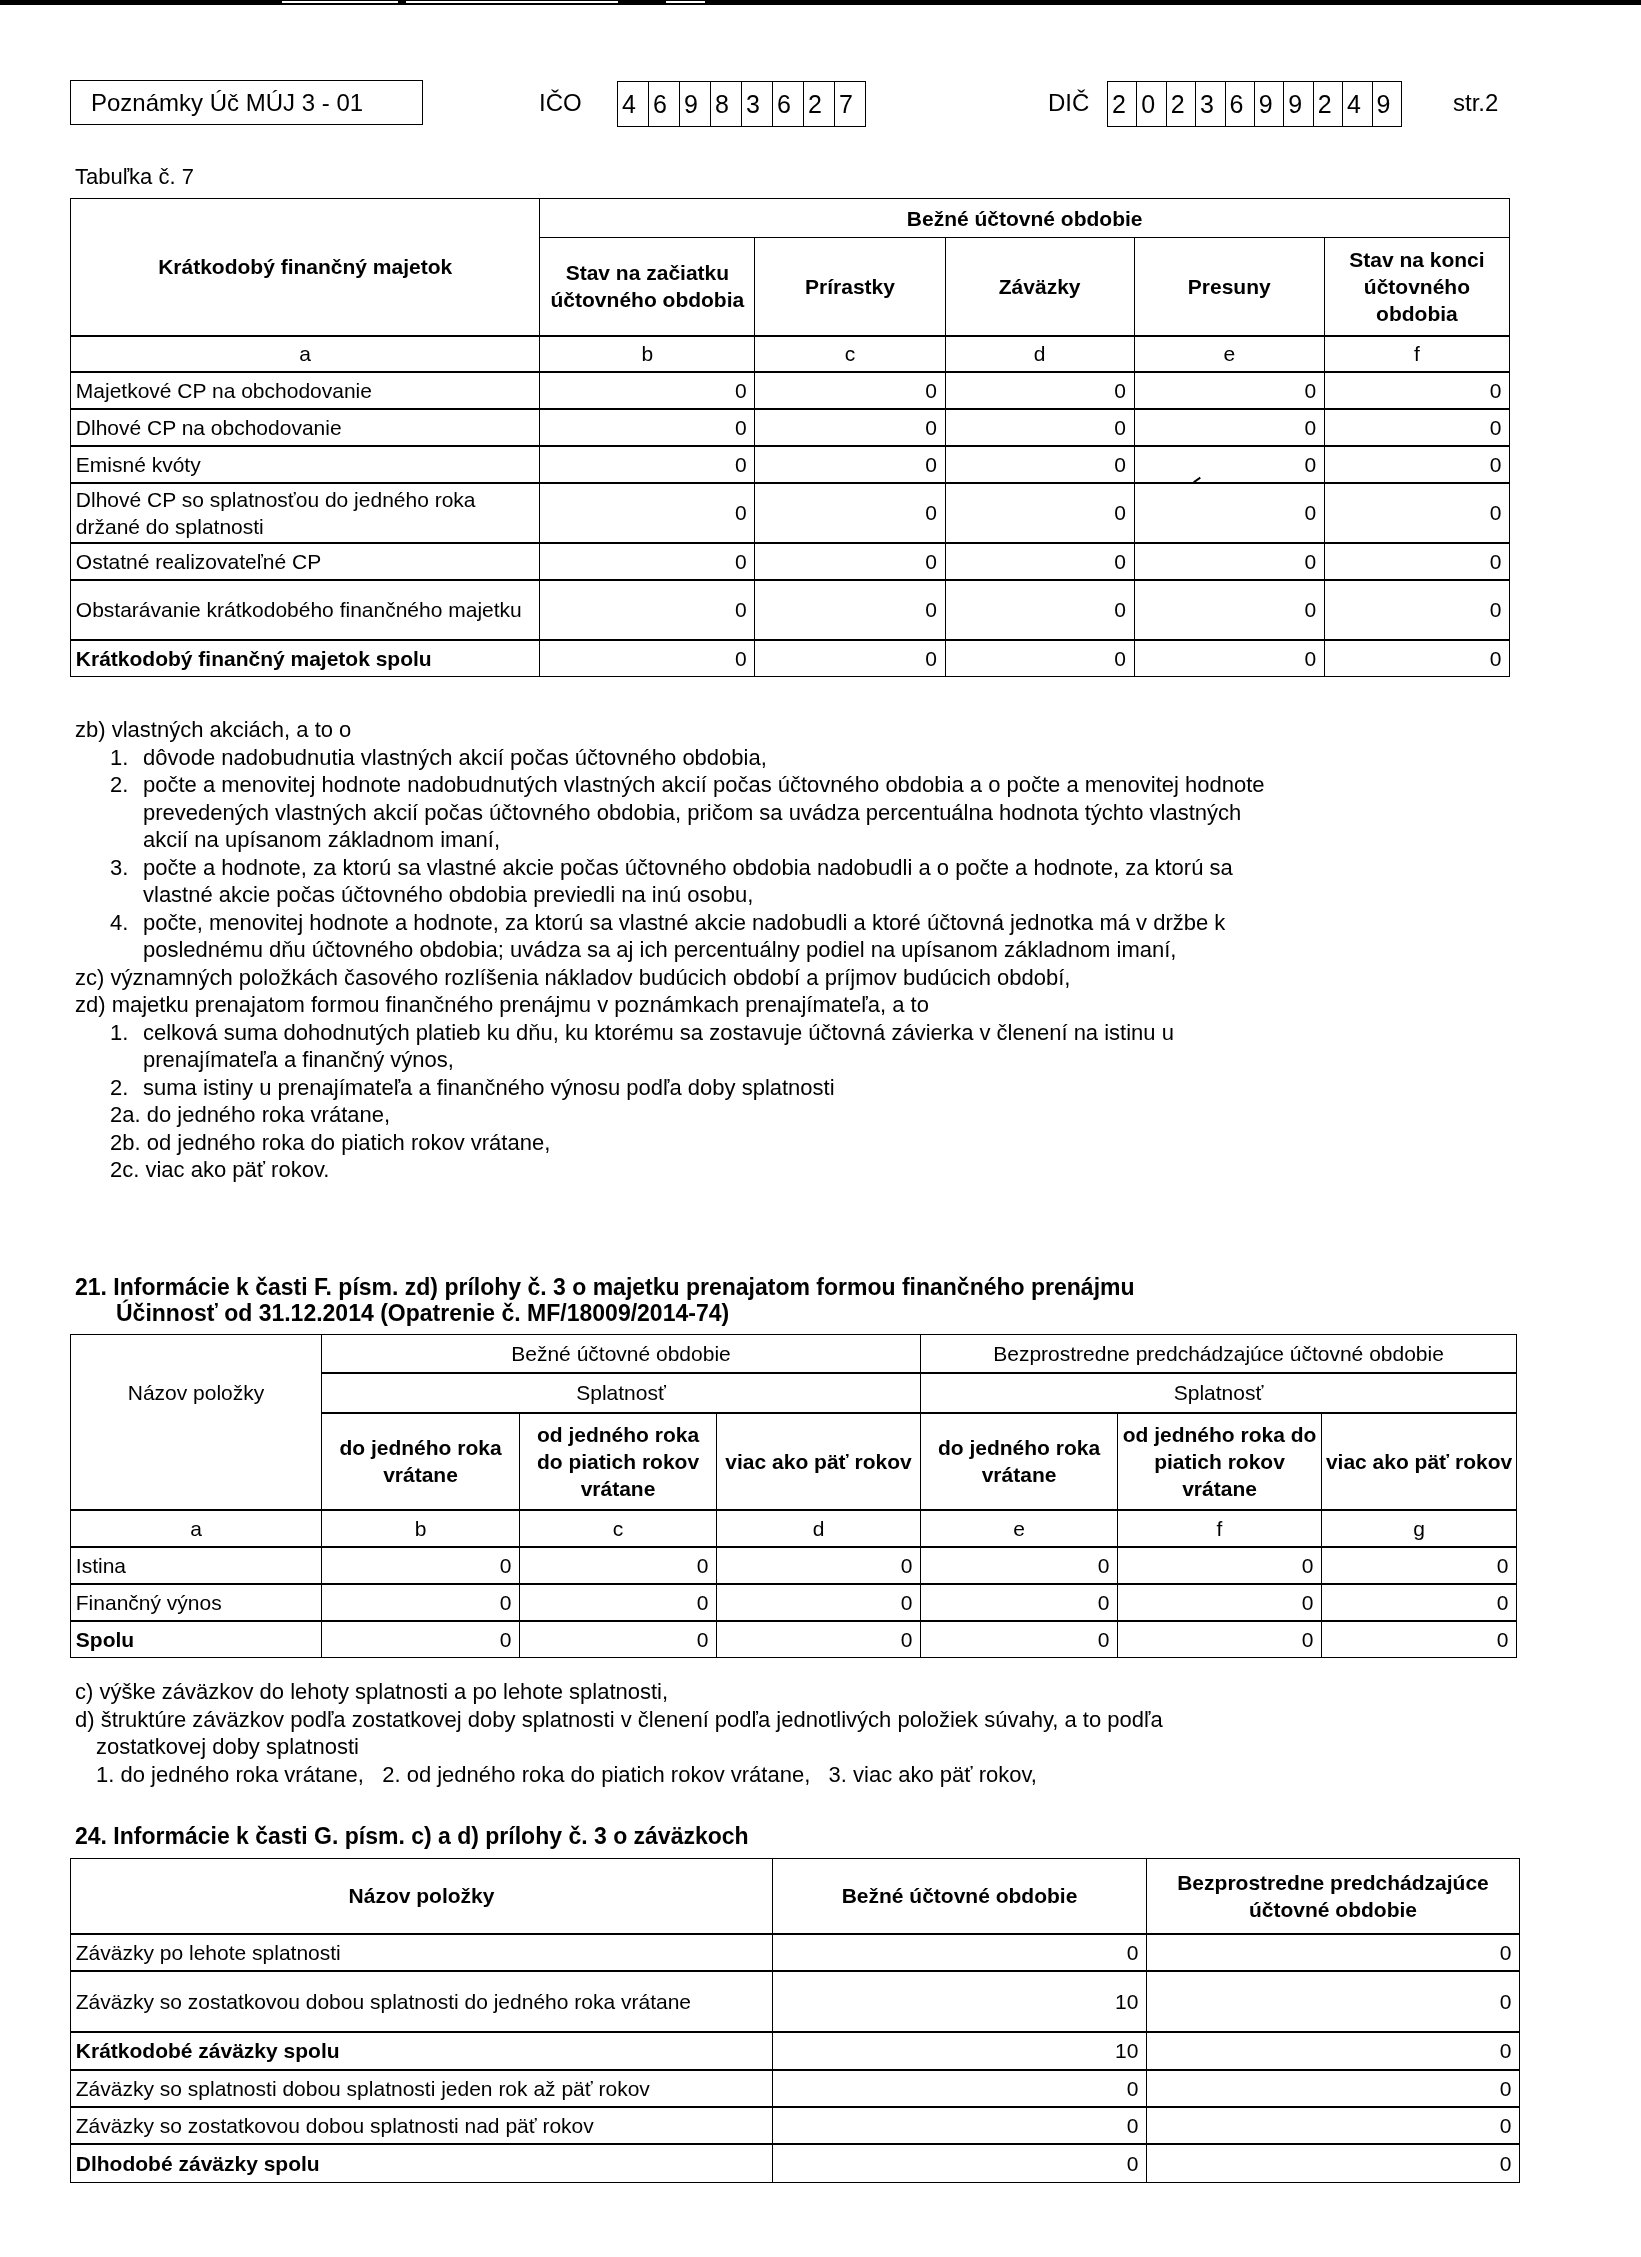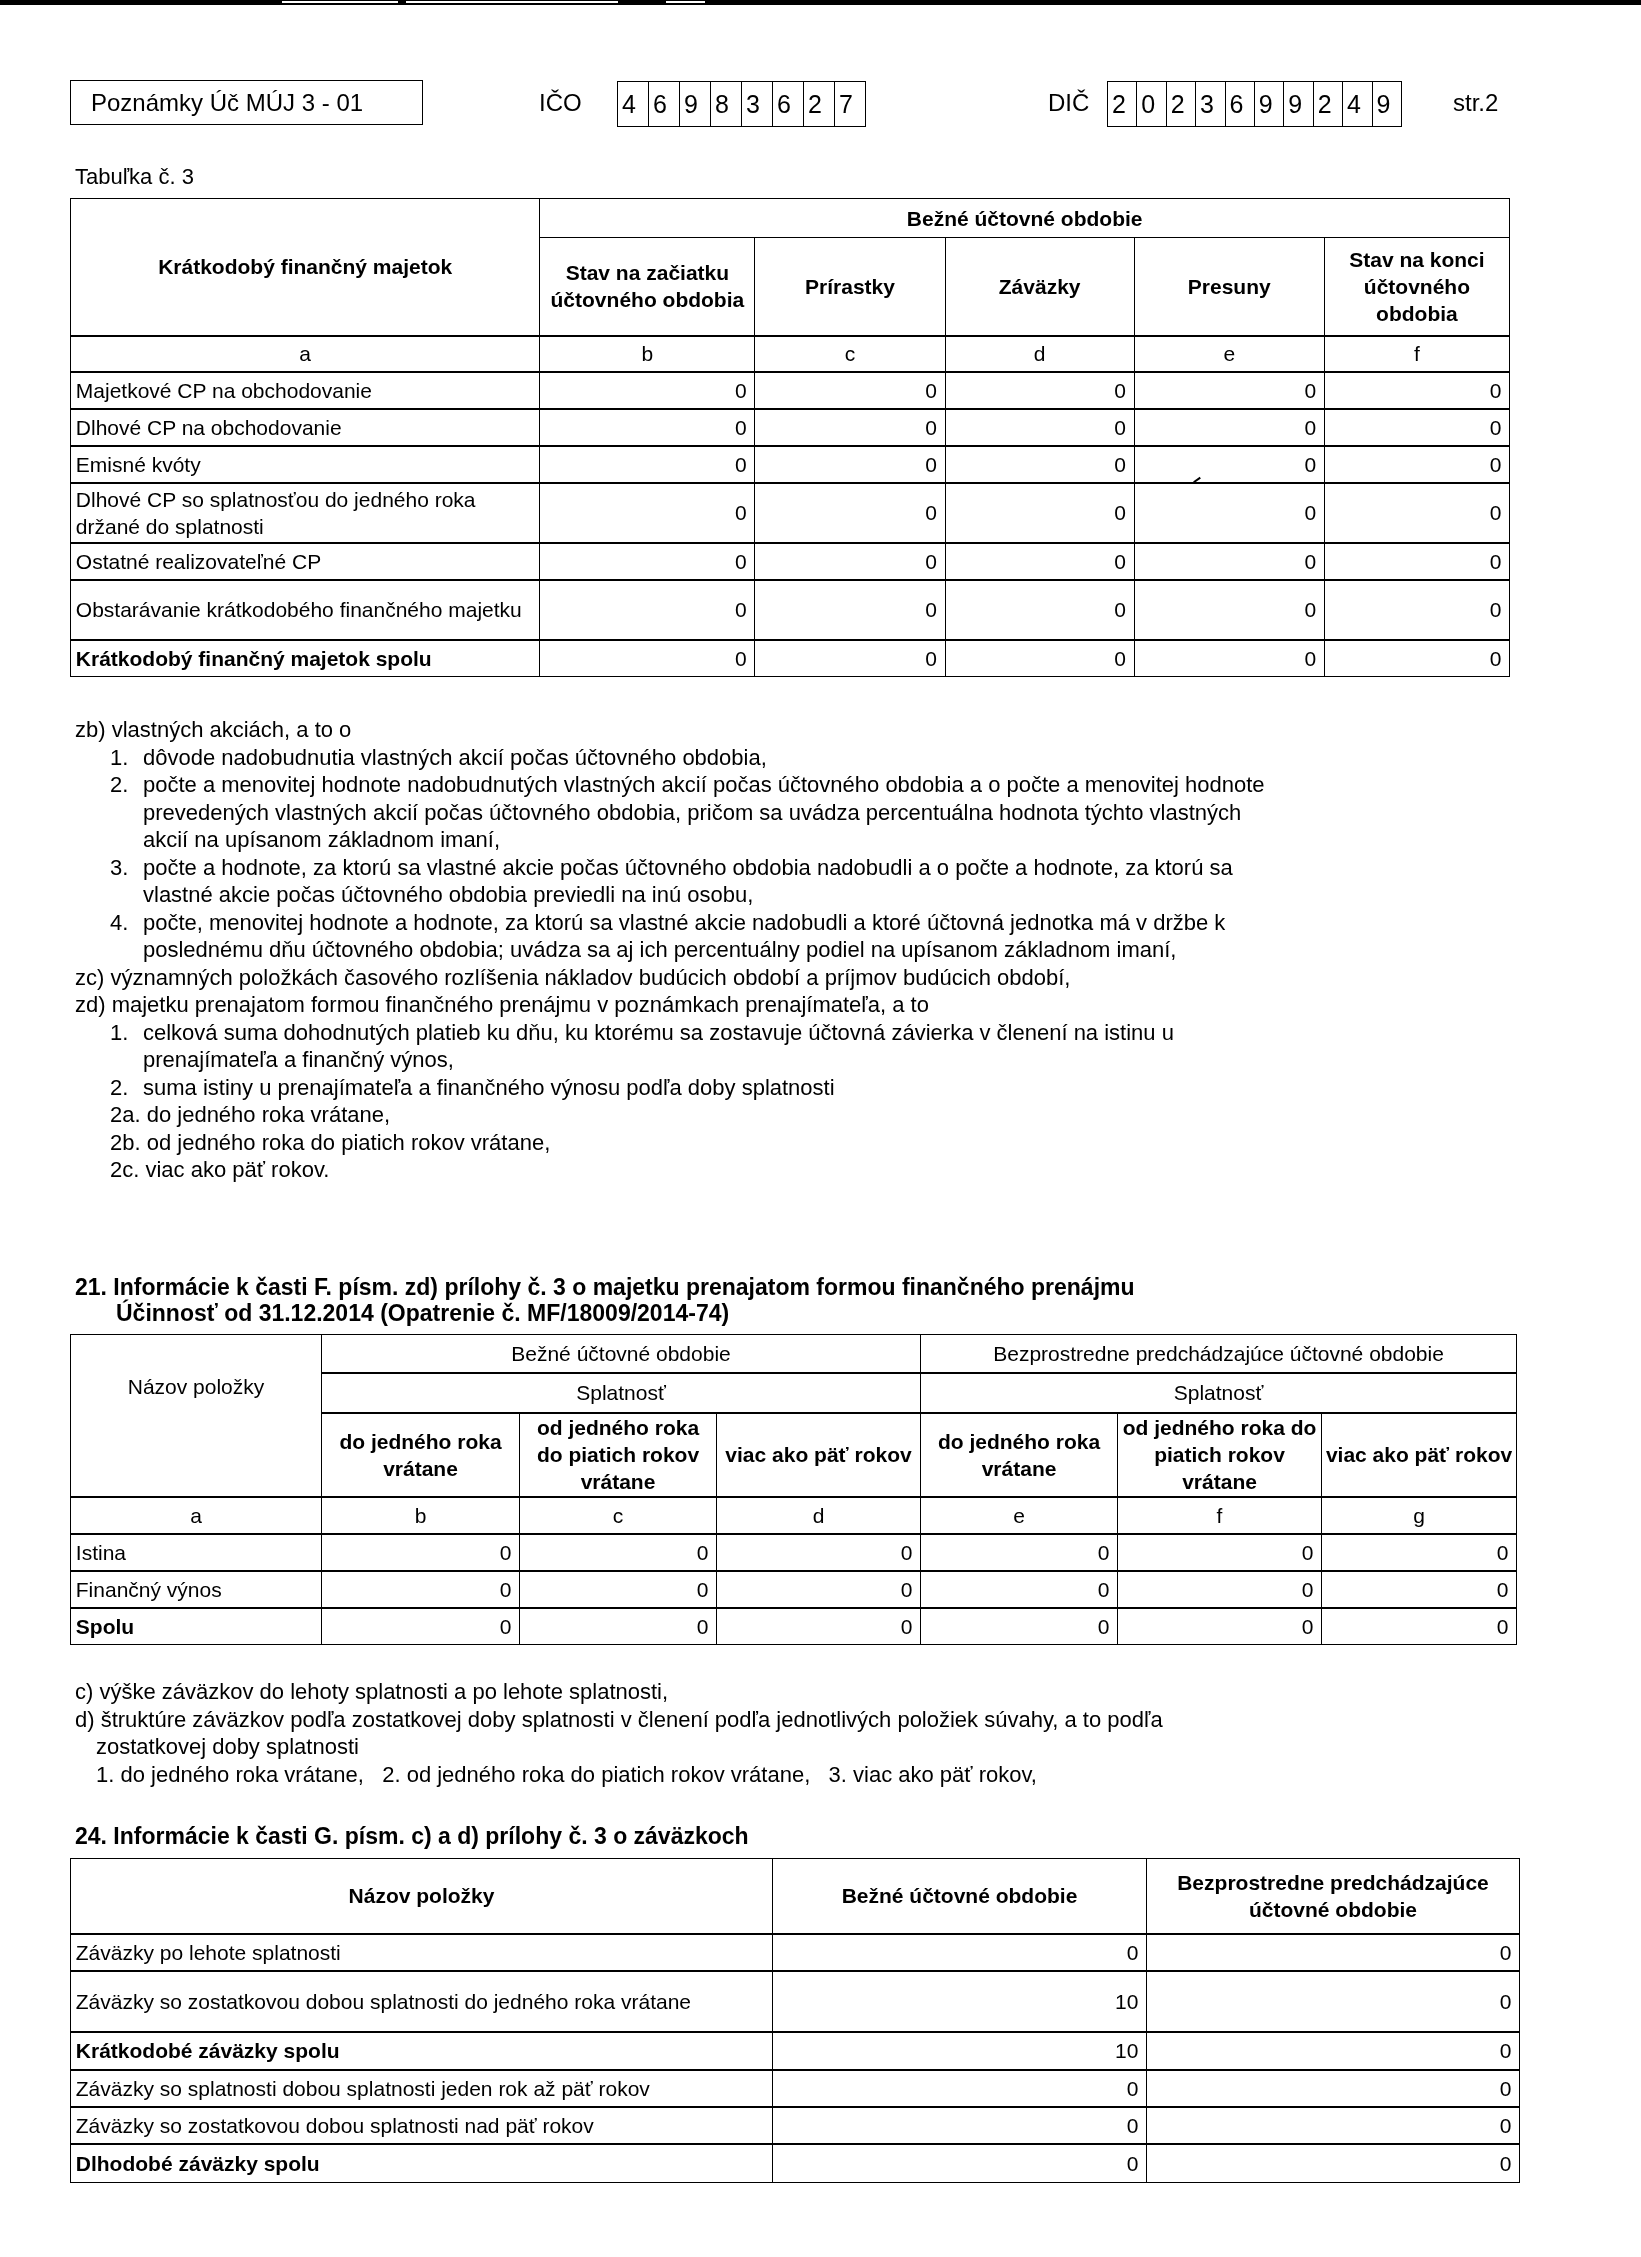--- a/index.html
+++ b/index.html
@@ -81,21 +81,21 @@
     <div class="digit" style="width: 29.4px;">6</div>
     <div class="digit" style="width: 29.4px;">9</div>
     <div class="digit" style="width: 29.4px;">9</div>
     <div class="digit" style="width: 29.4px;">2</div>
     <div class="digit" style="width: 29.4px;">4</div>
     <div class="digit" style="width: 29.4px;">9</div>
   </div>
 
 <div class="page-num">str.2</div>
 
-<div class="caption" style="left:75px;top:164px;">Tabuľka č. 3</div>
+<div class="caption" style="left:75px;top:164px;">Tabuľka č. 7</div>
 
 <table class="grid" id="t1" style="left:70px;top:198px;width:1440px;">
   <colgroup>
     <col style="width:469px">
       <col style="width:215px">
       <col style="width:190px">
       <col style="width:189px">
       <col style="width:190px">
       <col style="width:185px">
   </colgroup>
@@ -217,21 +217,21 @@
   <tbody>
       <tr style="height:38px;">
     <td class="th-norm" rowspan="3" style="vertical-align:middle;padding-bottom:58px;">Názov položky</td>
     <td class="th-norm" colspan="3">Bežné účtovné obdobie</td>
     <td class="th-norm" colspan="3">Bezprostredne predchádzajúce účtovné obdobie</td>
   </tr>
   <tr style="height:40px;" class="thick">
     <td class="th-norm" colspan="3">Splatnosť</td>
     <td class="th-norm" colspan="3">Splatnosť</td>
   </tr>
-  <tr style="height:84px;" class="thick" id="t2-colheads">
+  <tr style="height:97px;" class="thick" id="t2-colheads">
         <td class="th" style="padding: 0px 1.9px;">do jedného roka vrátane</td>
         <td class="th" style="padding: 0px 1.9px;">od jedného roka do piatich rokov vrátane</td>
         <td class="th" style="padding: 0px 1.9px;">viac ako päť rokov</td>
         <td class="th" style="padding: 0px 1.9px;">do jedného roka vrátane</td>
         <td class="th" style="padding: 0px 1.9px;">od jedného roka do piatich rokov vrátane</td>
         <td class="th" style="padding: 0px 1.9px;">viac ako päť rokov</td>
       </tr>
   <tr style="height:37px;" class="thick" id="t2-letters">
         <td class="th-norm">a</td>
         <td class="th-norm">b</td>

